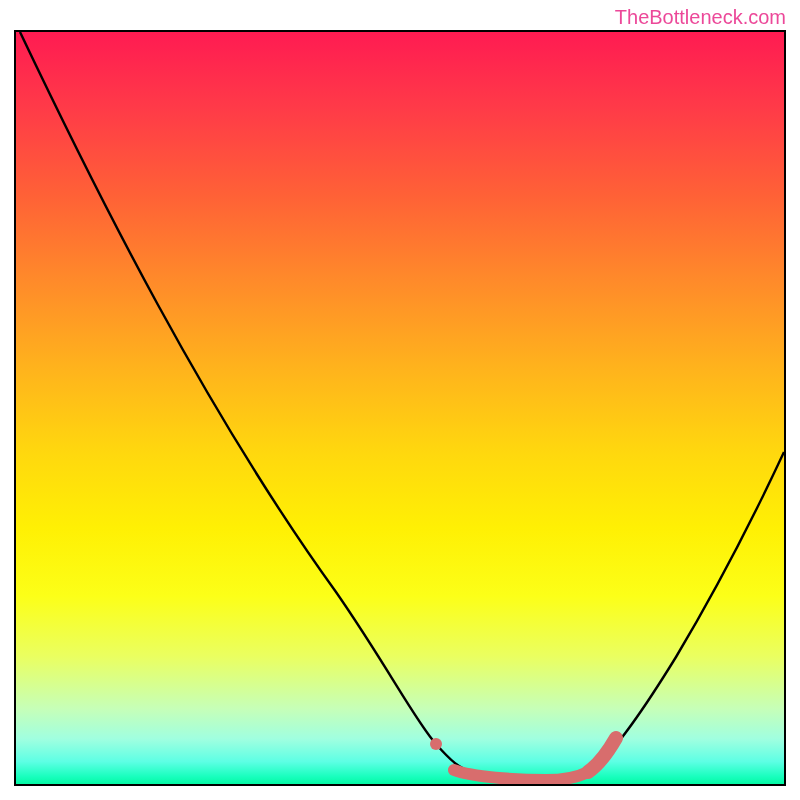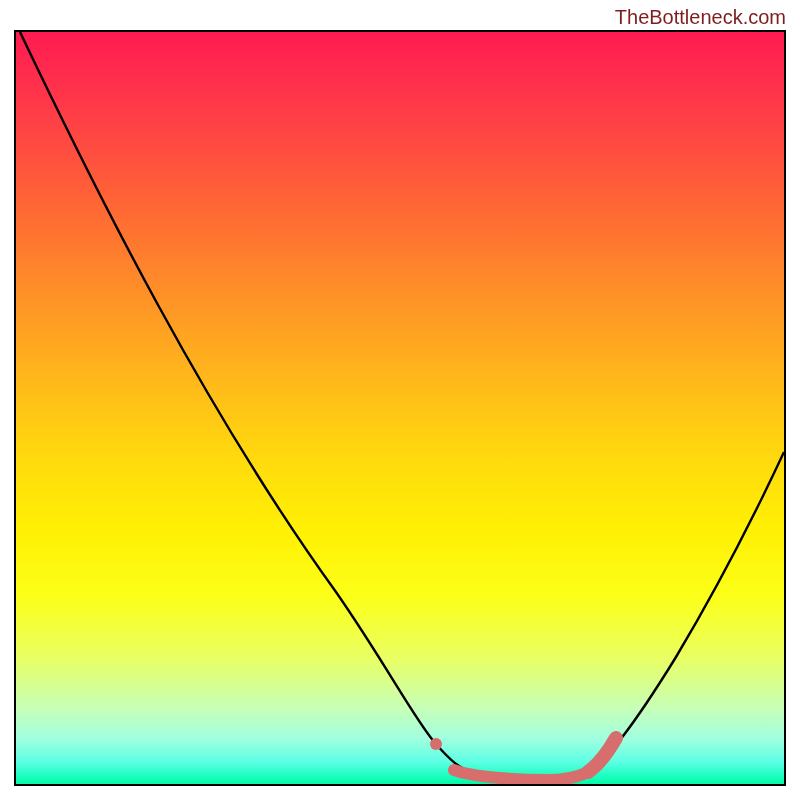--- a/index.html
+++ b/index.html
@@ -9,21 +9,21 @@
     height: 800px;
     background: #ffffff;
     position: relative;
     font-family: Arial, sans-serif;
   }
   .watermark {
     position: absolute;
     top: 6px;
     right: 14px;
     font-size: 20px;
-    color: #7f1d1d;
+    color: #ec4899;
     font-weight: 400;
     z-index: 10;
   }
   .chart-frame {
     position: absolute;
     top: 30px;
     left: 14px;
     width: 772px;
     height: 756px;
     background: linear-gradient(to bottom,

